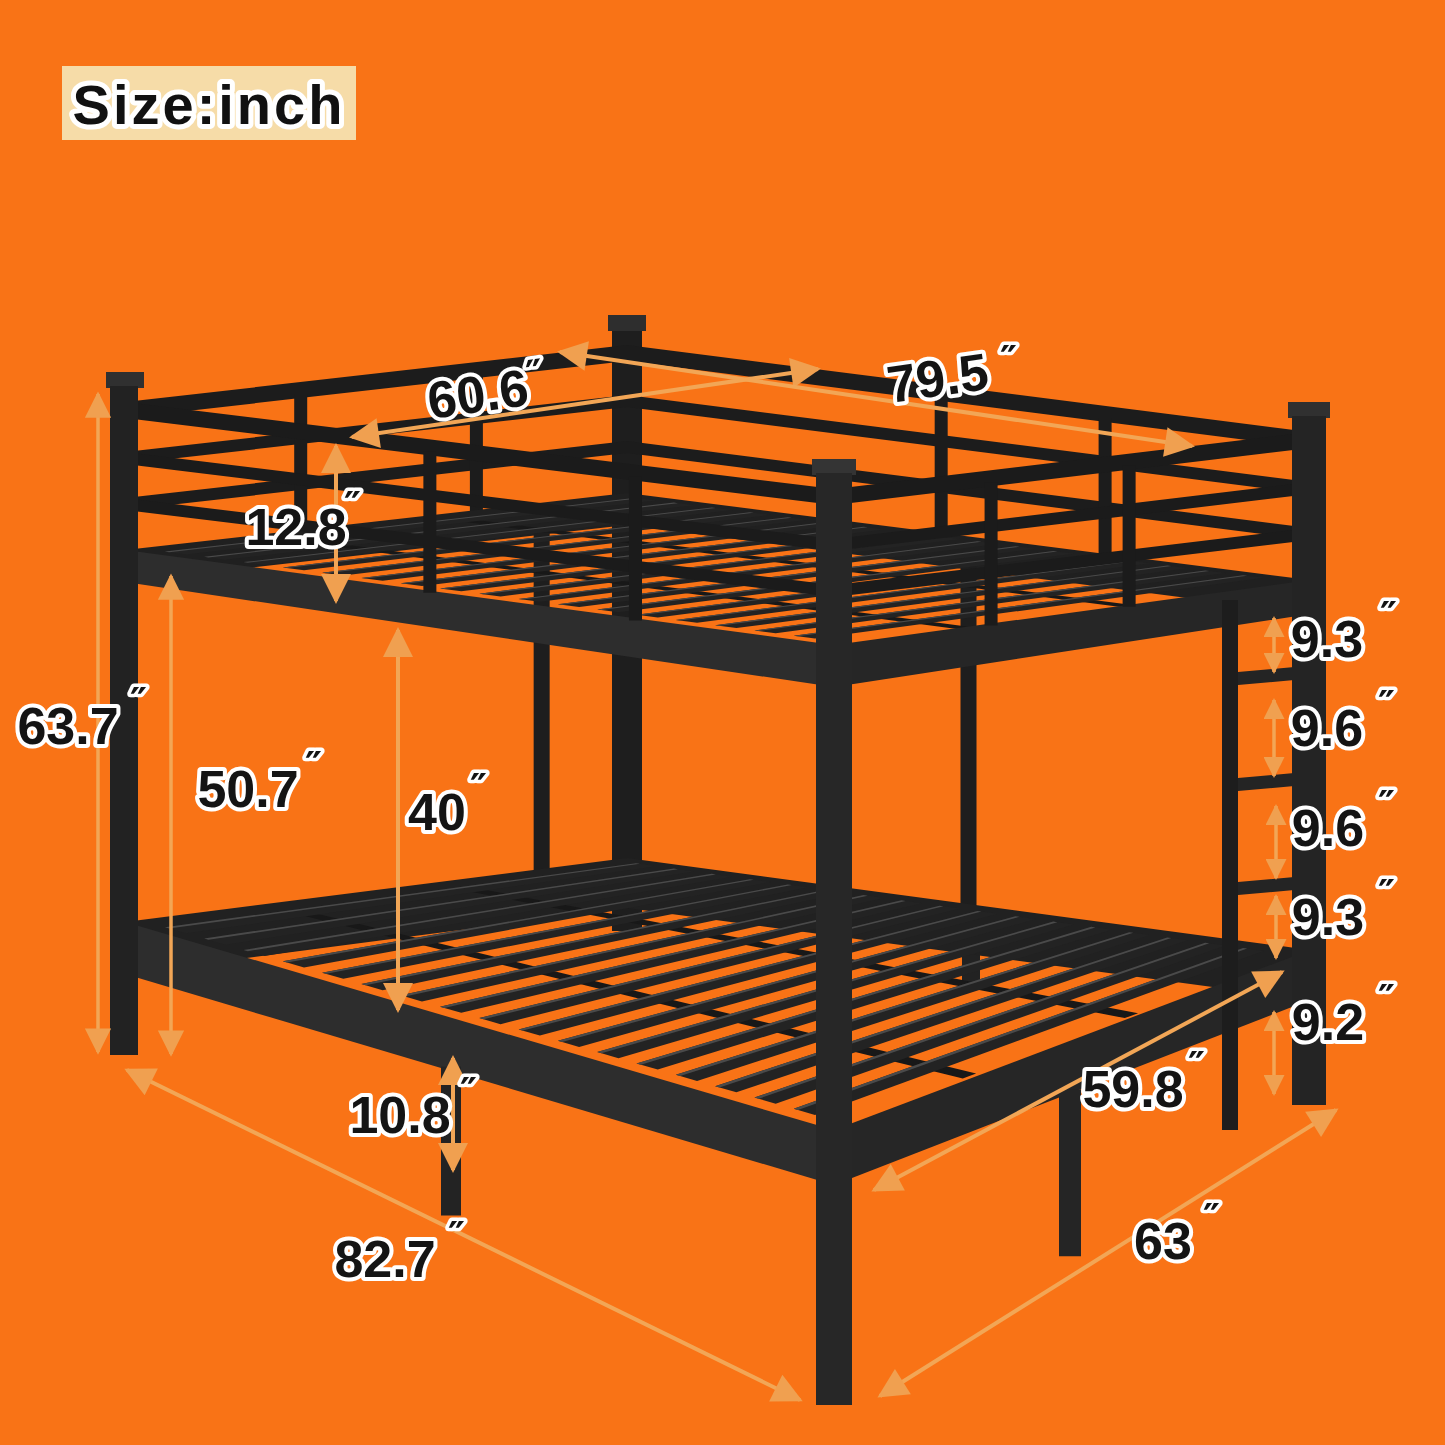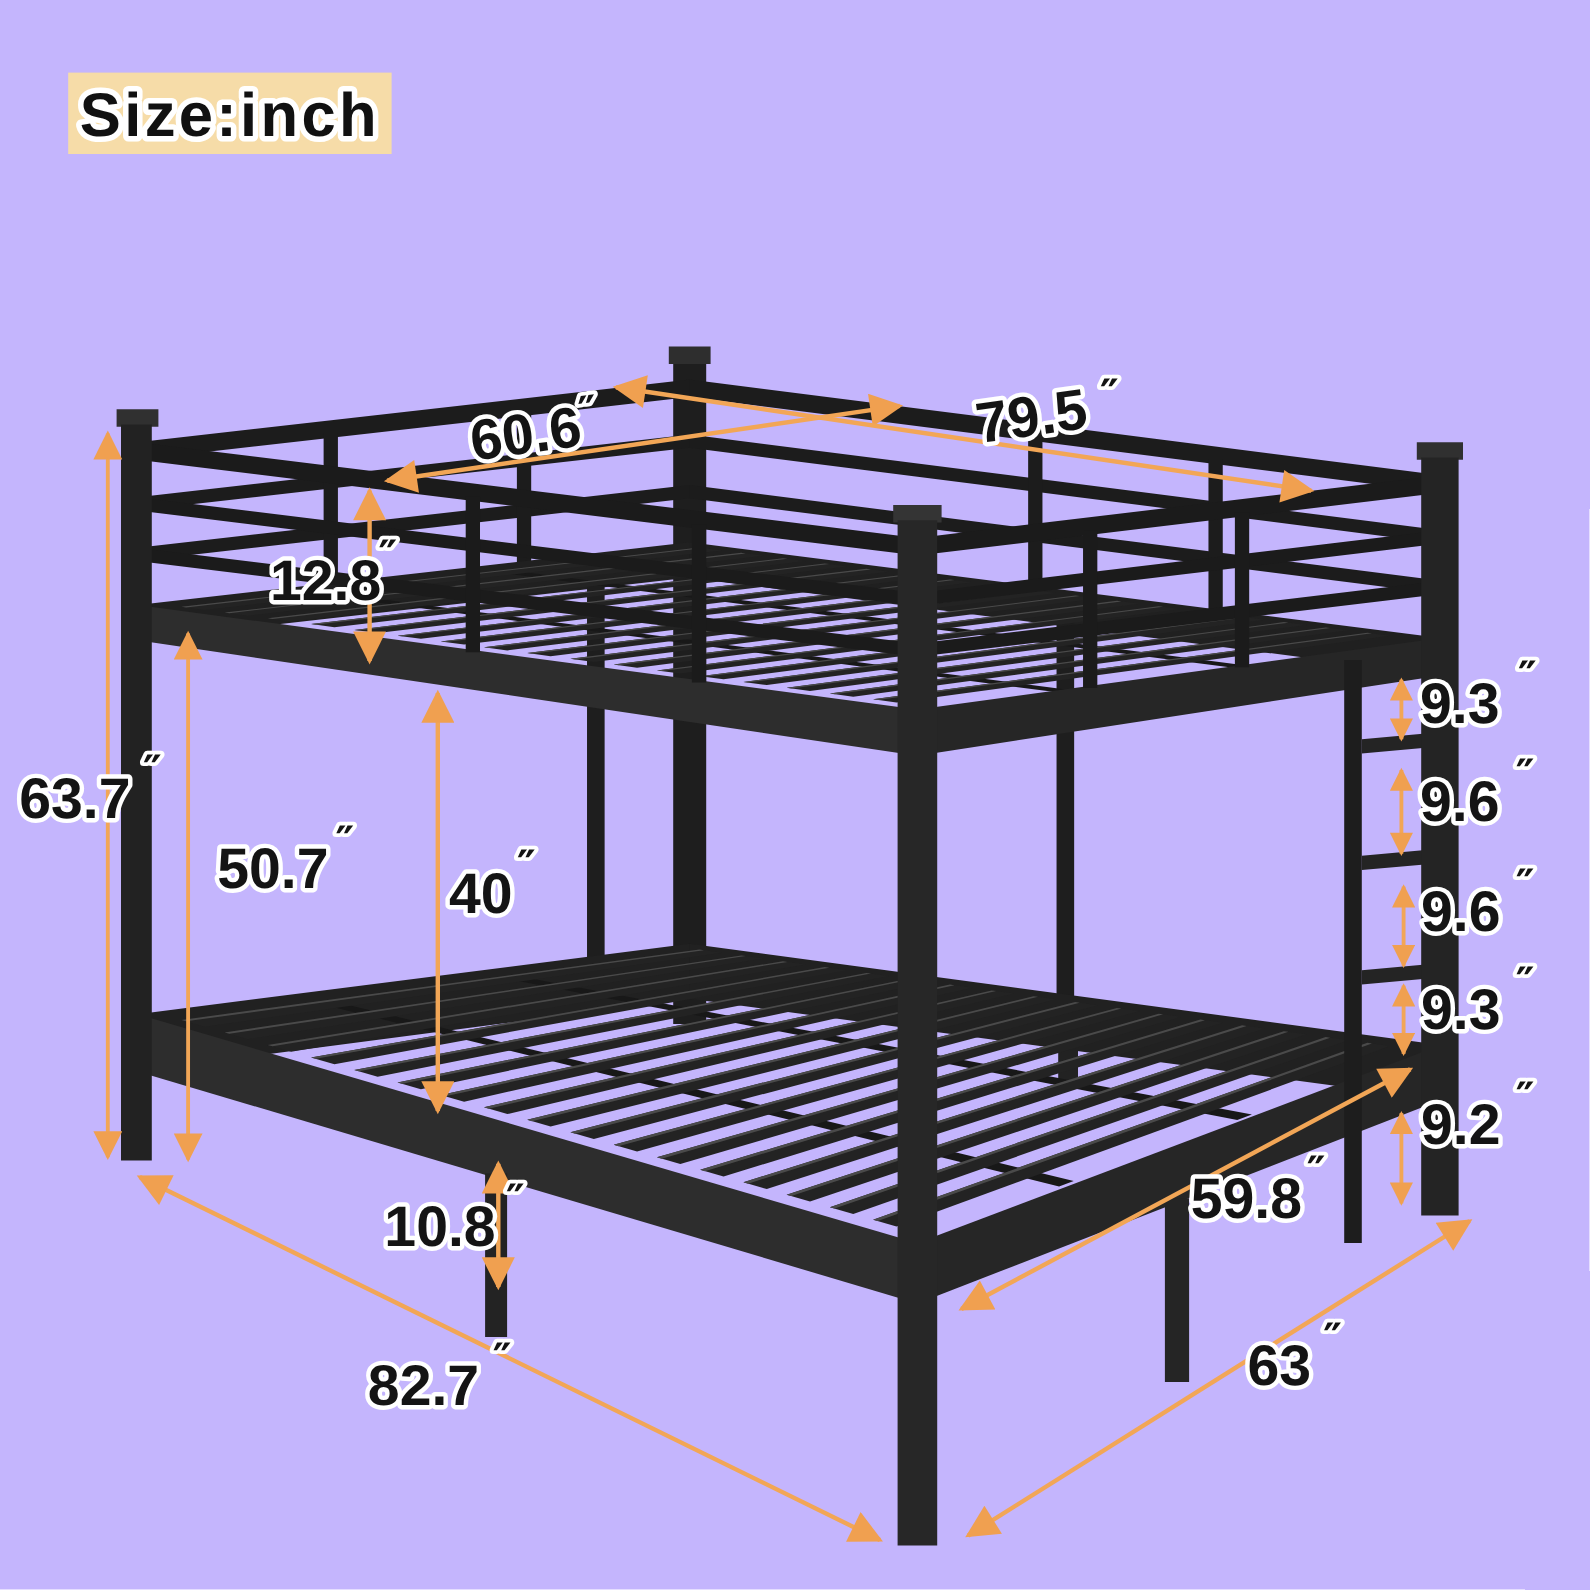--- a/index.html
+++ b/index.html
@@ -1,16 +1,16 @@
 <!DOCTYPE html>
 <html><head>
 <meta charset="utf-8">
 <style>
   html,body{margin:0;padding:0;background:#ffffff;}
-  .stage{position:relative;width:1445px;height:1445px;background:#c4b5fd;overflow:hidden;
+  .stage{position:relative;width:1445px;height:1445px;background:#f97316;overflow:hidden;
          font-family:"Liberation Sans","DejaVu Sans",sans-serif;}
   svg{display:block;}
   .dim-label{font-family:"Liberation Sans","DejaVu Sans",sans-serif;font-weight:bold;
              font-size:52px;fill:#141414;stroke:#ffffff;stroke-width:8px;
              paint-order:stroke;stroke-linejoin:round;text-anchor:middle;}
   .inch-mark{font-family:"DejaVu Sans","Liberation Sans",sans-serif;font-weight:bold;
              font-size:38px;fill:#141414;stroke:#ffffff;stroke-width:7px;
              paint-order:stroke;stroke-linejoin:round;text-anchor:start;}
   .badge-text{font-family:"Liberation Sans","DejaVu Sans",sans-serif;font-weight:bold;
               font-size:56px;letter-spacing:3px;fill:#111111;stroke:#ffffff;stroke-width:10px;

